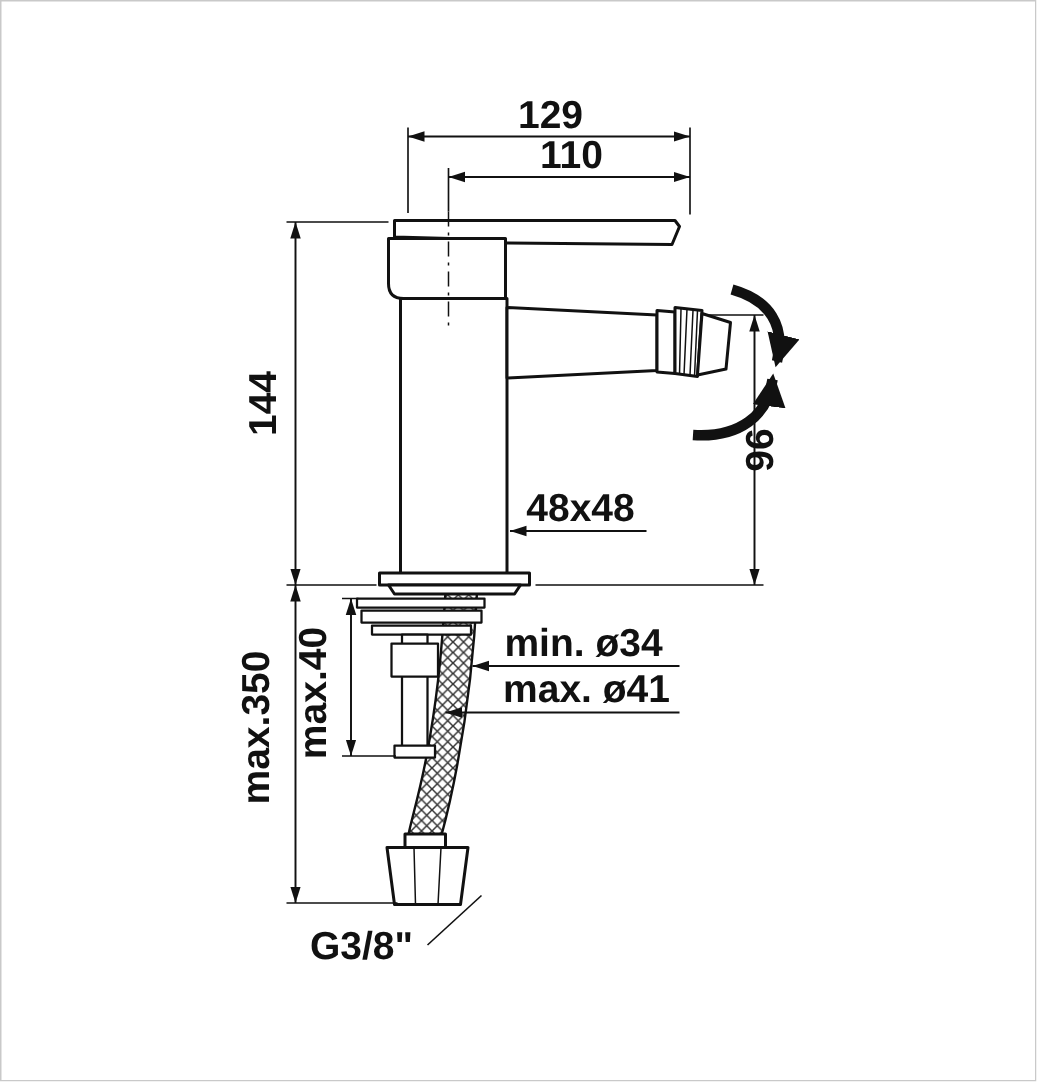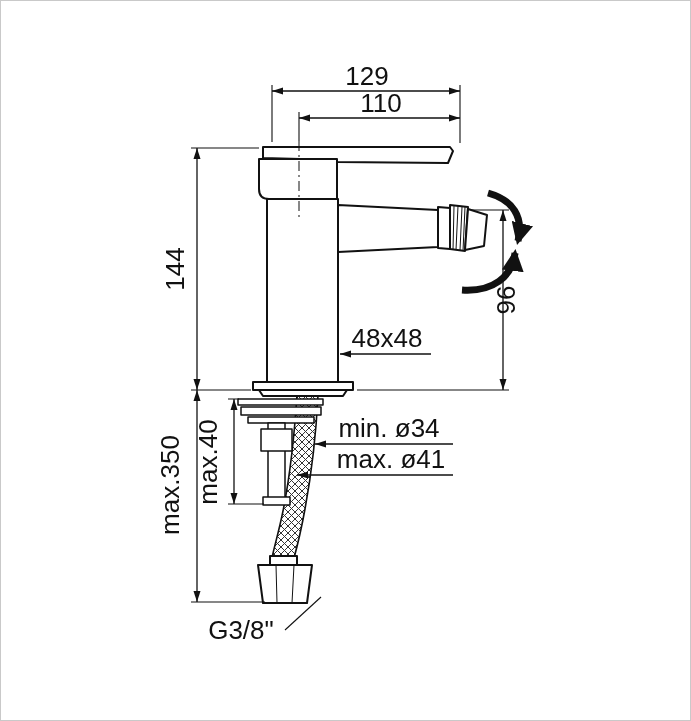--- a/index.html
+++ b/index.html
@@ -4,20 +4,21 @@
 <style>
   html,body{margin:0;padding:0;background:#fff;}
   .canvas{
     width:691px;height:721px;
     background:#ffffff;
     border:1px solid #c9c9c9;
     box-sizing:border-box;
     position:relative;
     font-family:"Liberation Sans", sans-serif;
     overflow:hidden;
+    font-weight:bold;
   }
   svg{position:absolute;left:0;top:0;}
   .dim-line{stroke:#111;stroke-width:1.3;fill:none;}
   .ext-line{stroke:#111;stroke-width:1.1;fill:none;}
   .centerline{stroke:#111;stroke-width:1;fill:none;stroke-dasharray:10 4 2 4;}
   .outline{stroke:#111;stroke-width:2;fill:#fff;stroke-linejoin:round;}
   .outline-thin{stroke:#111;stroke-width:1.5;fill:#fff;stroke-linejoin:round;}
   .hatch{stroke:#111;stroke-width:1;fill:none;}
   .rot-arrow{stroke:#111;stroke-width:7;fill:none;stroke-linecap:butt;}
   .dim-text{font-family:"Liberation Sans", sans-serif;font-size:26px;fill:#111;}

